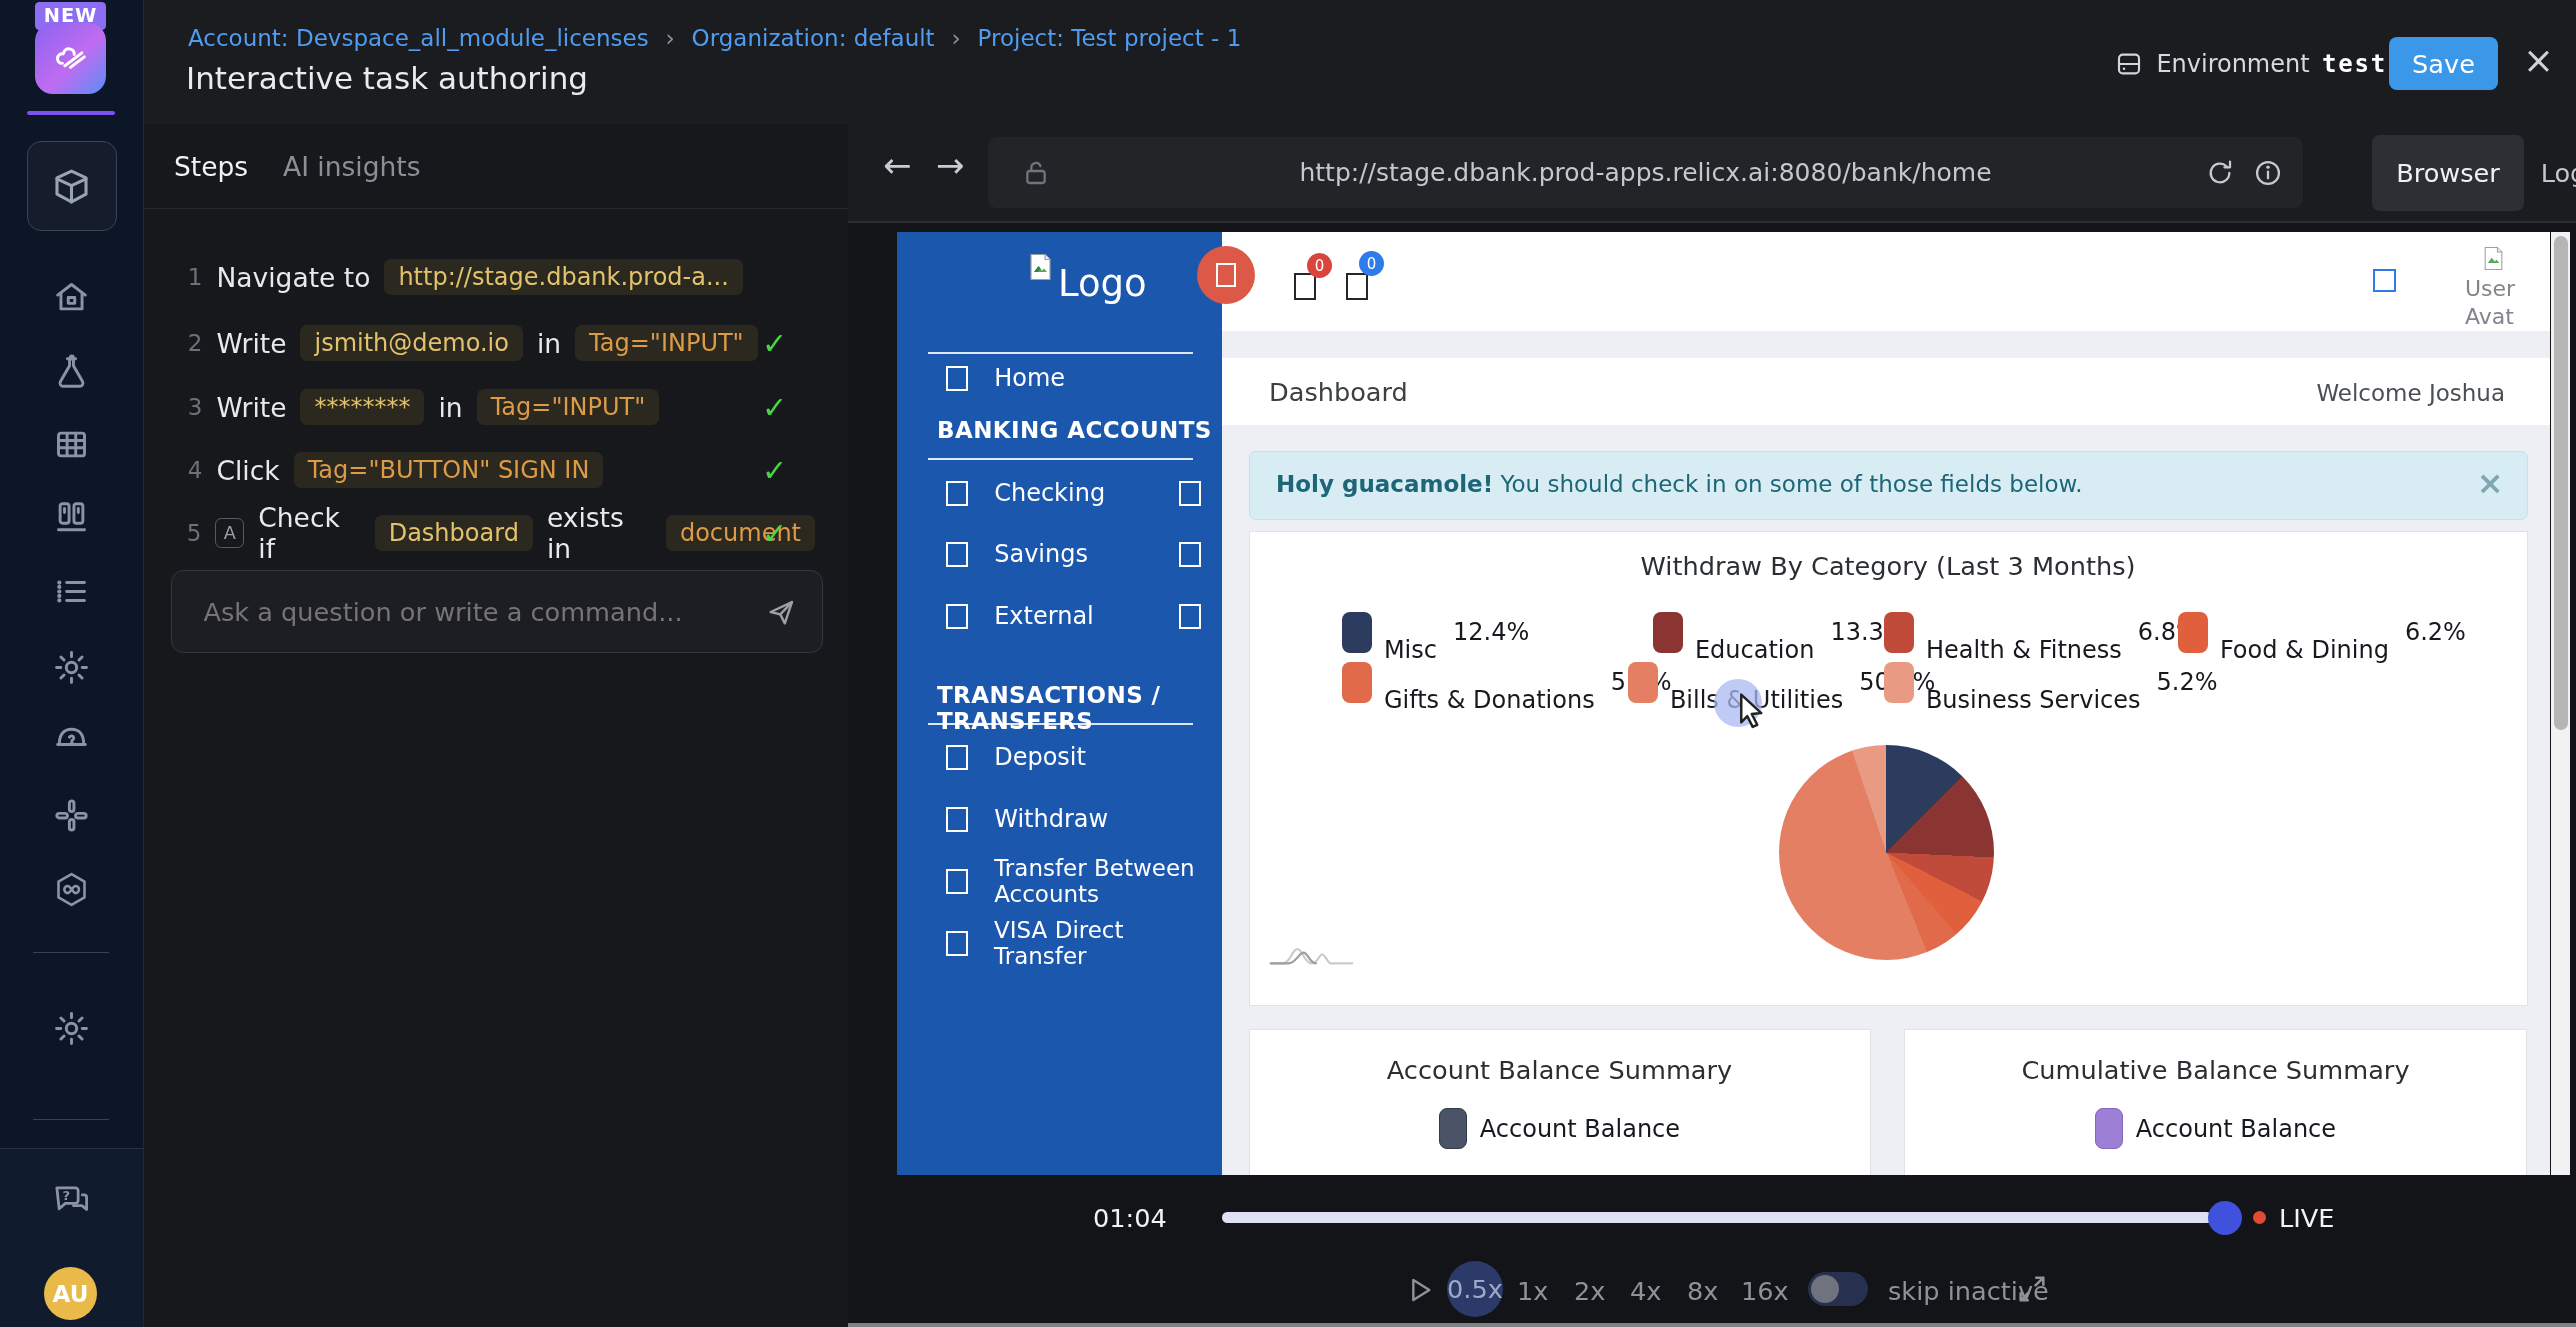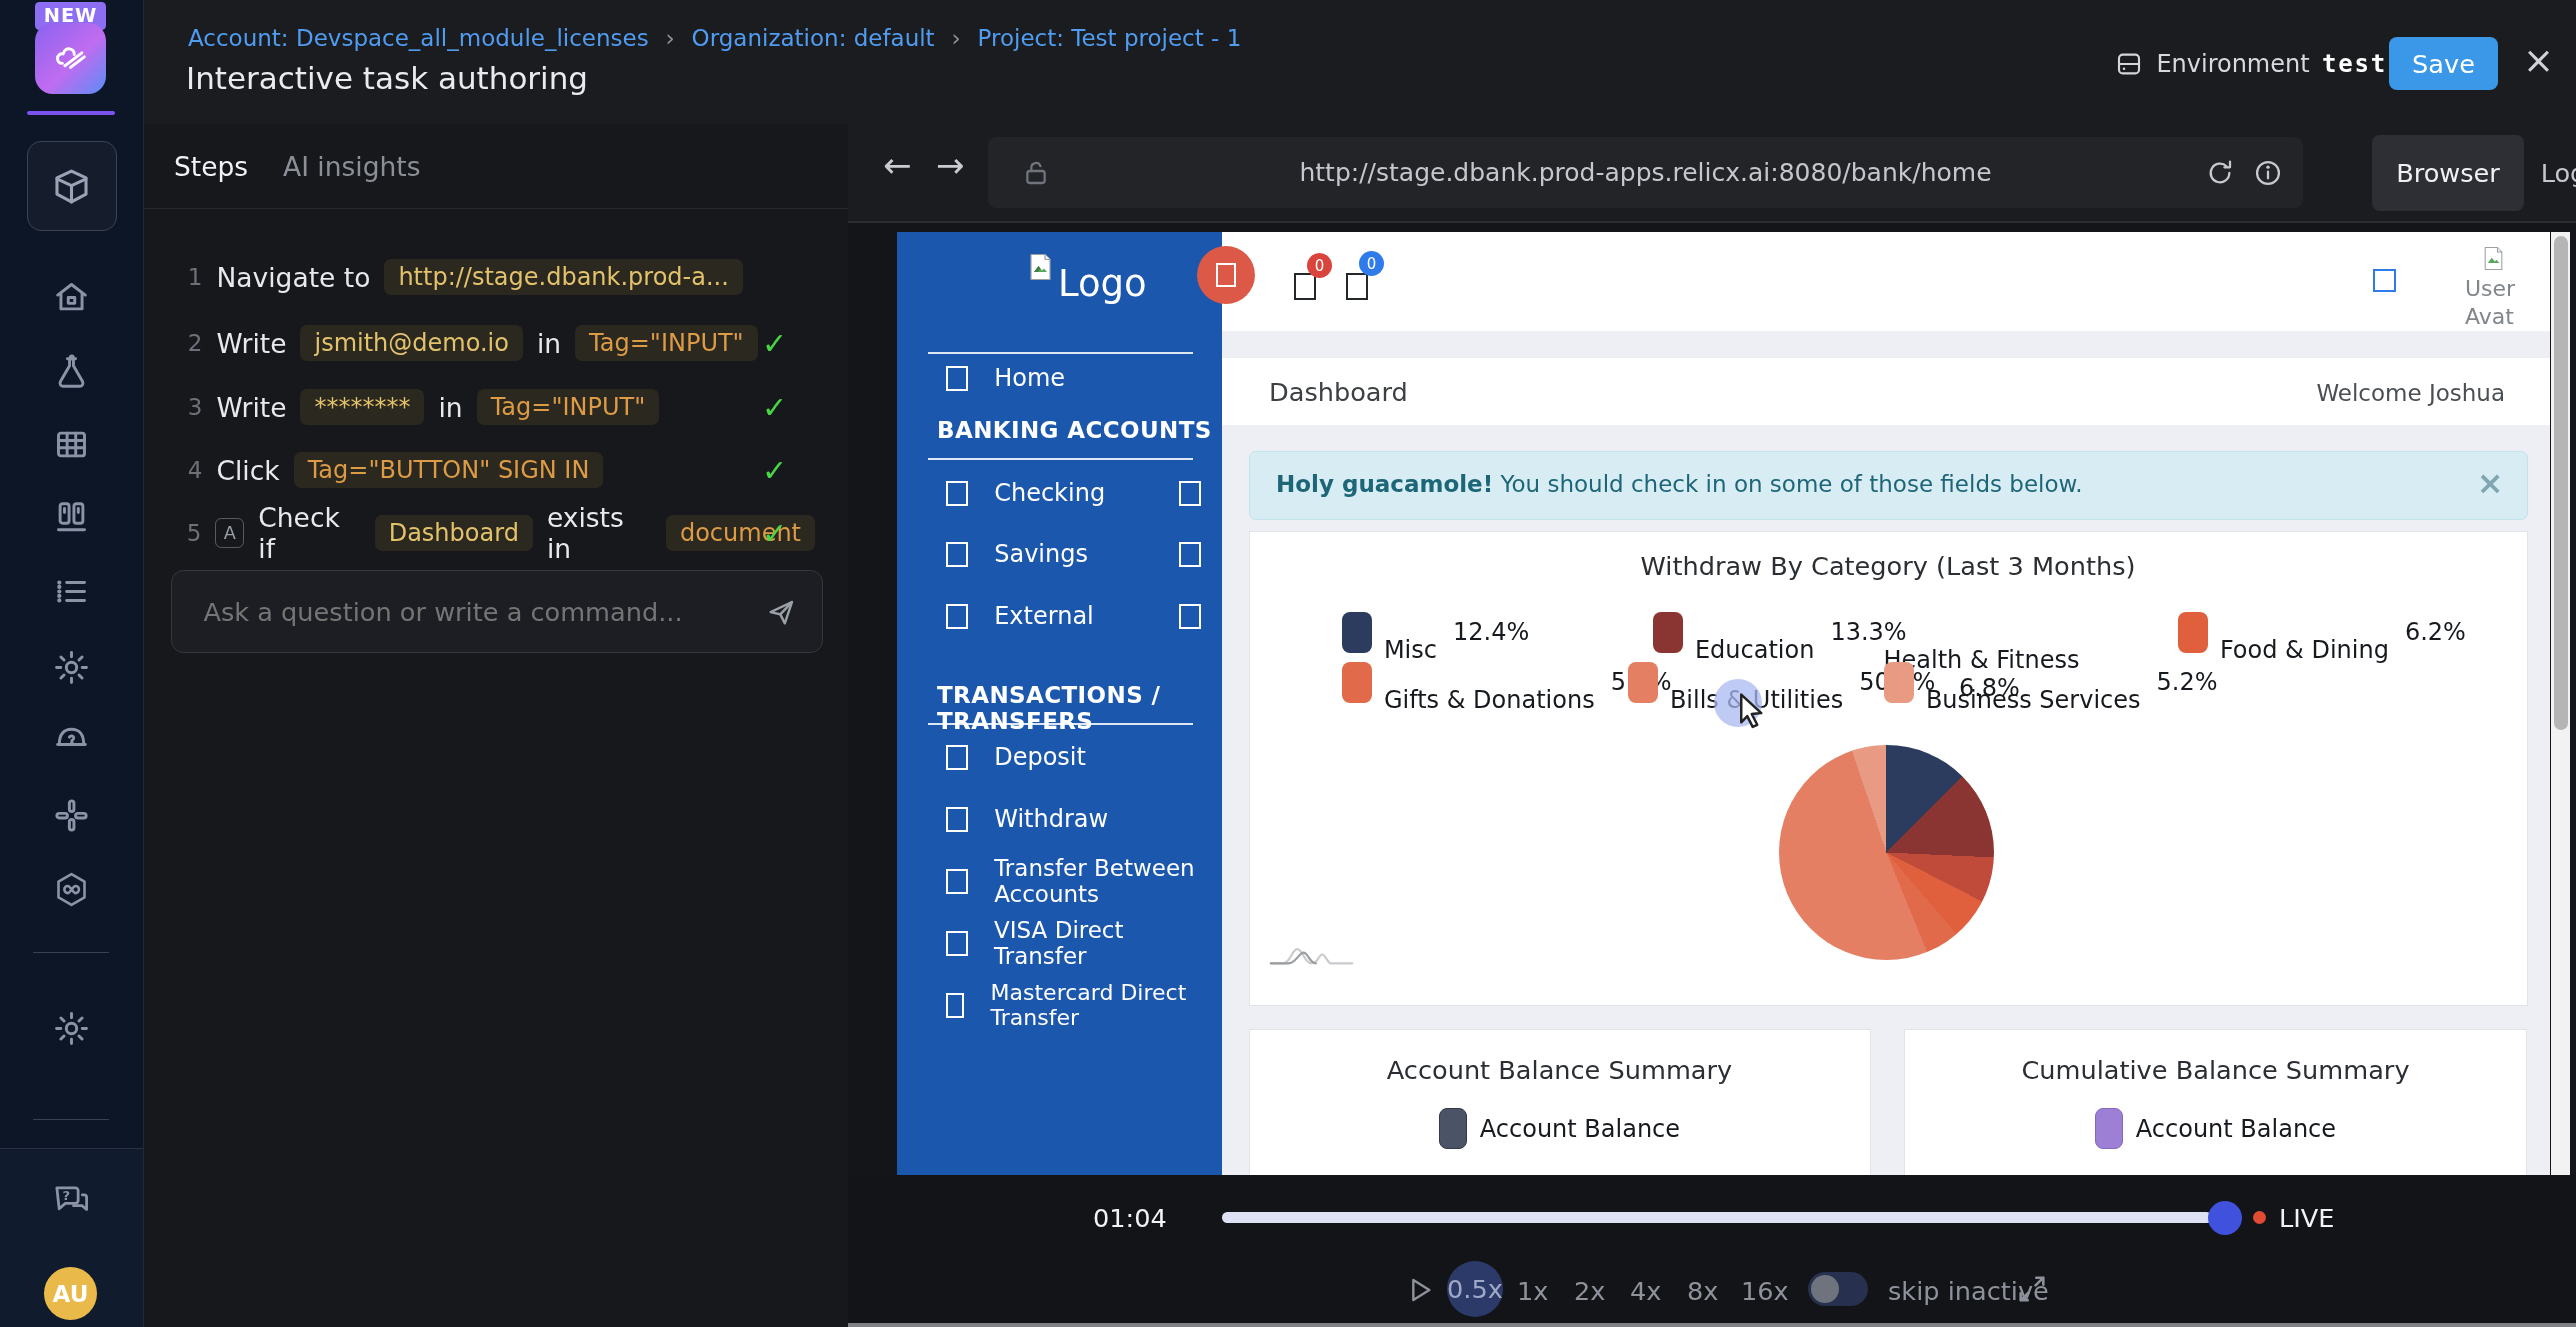--- a/index.html
+++ b/index.html
@@ -310,24 +310,20 @@
           <span class="wsq" style="margin-left:49px;"></span>
           <span class="lbl">Withdraw</span>
         </div>
         <div class="a bnav" style="top:625px;width:325px;">
           <span class="wsq" style="margin-left:49px;flex-shrink:0;"></span>
           <span class="lbl" style="font-size:23px;">Transfer Between Accounts</span>
         </div>
         <div class="a bnav" style="top:687px;">
           <span class="wsq" style="margin-left:49px;"></span>
           <span class="lbl" style="font-size:23px;">VISA Direct Transfer</span>
-        </div>
-        <div class="a bnav" style="top:749px;">
-          <span class="wsq" style="margin-left:49px;"></span>
-          <span class="lbl" style="font-size:22px;">Mastercard Direct Transfer</span>
         </div>
       </div>
 
       <div class="a" style="left:325px;top:0;width:1329px;height:99px;background:#fff;border-bottom:0.9px solid #e6e6e6;">
         <span class="a gray-sq" style="left:72px;top:41px;"></span>
         <span class="a" style="left:85px;top:21px;width:25px;height:25px;border-radius:50%;background:#d9453c;color:#fff;font-size:15px;display:flex;align-items:center;justify-content:center;">0</span>
         <span class="a gray-sq" style="left:124px;top:41px;"></span>
         <span class="a" style="left:137px;top:19.4px;width:25px;height:25px;border-radius:50%;background:#2f7bea;color:#fff;font-size:15px;display:flex;align-items:center;justify-content:center;">0</span>
         <span class="a" style="left:1151px;top:37px;width:19.4px;height:19.4px;border:2.6px solid #2f7bea;"></span>
         <span class="a ic" style="left:1261px;top:14px;">
@@ -365,21 +361,21 @@
           <div class="a lg" style="left:92px;top:78px;">
             <span class="sw" style="background-color: rgb(43, 60, 94);"></span>
             <span class="lgl">Misc</span>
             <span class="lgv">12.4%</span>
           </div>
           <div class="a lg" style="left:403px;top:78px;">
             <span class="sw" style="background-color: rgb(138, 53, 49);"></span>
             <span class="lgl">Education</span>
             <span class="lgv">13.3%</span>
           </div>
-          <div class="a lg" style="left:634px;top:78px;flex-direction:column;">
+          <div class="a lg" style="left:634px;top:78px;">
             <span class="sw" style="background-color: rgb(193, 75, 59);"></span>
             <span class="lgl">Health &amp; Fitness</span>
             <span class="lgv">6.8%</span>
           </div>
           <div class="a lg" style="left:928px;top:78px;">
             <span class="sw" style="background-color: rgb(224, 96, 62);"></span>
             <span class="lgl">Food &amp; Dining</span>
             <span class="lgv">6.2%</span>
           </div>
           <div class="a lg" style="left:92px;top:128px;">

